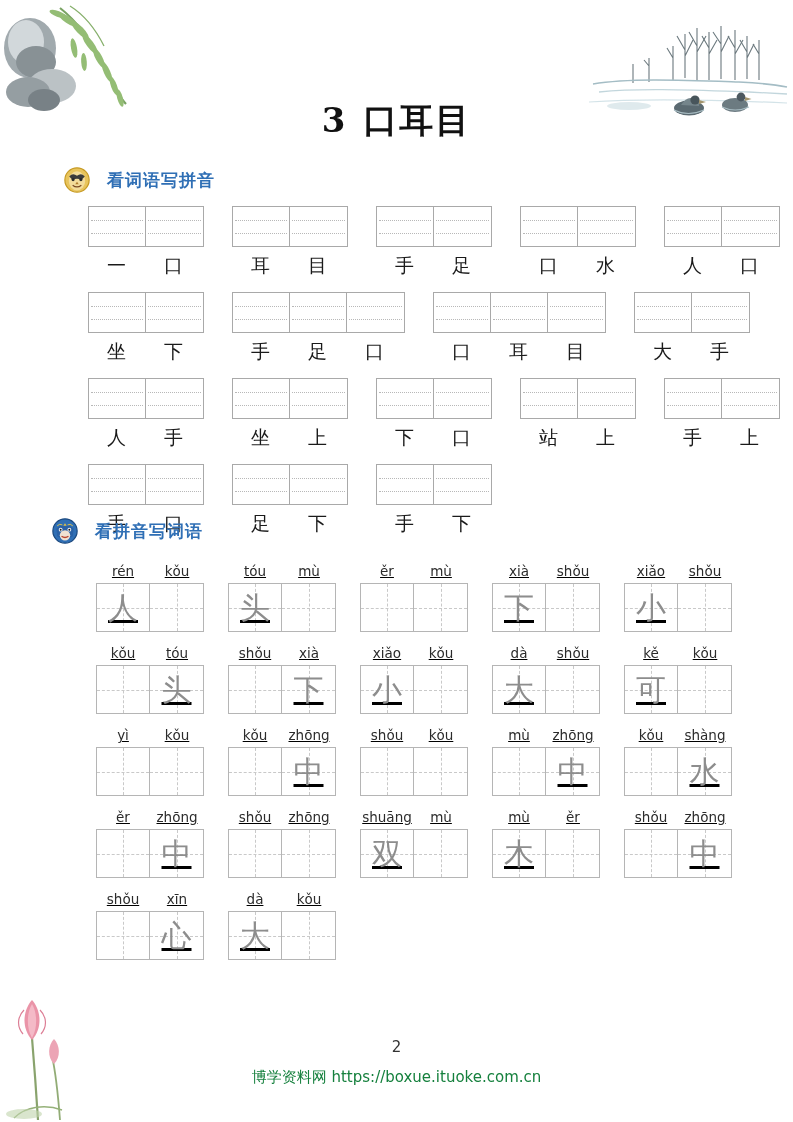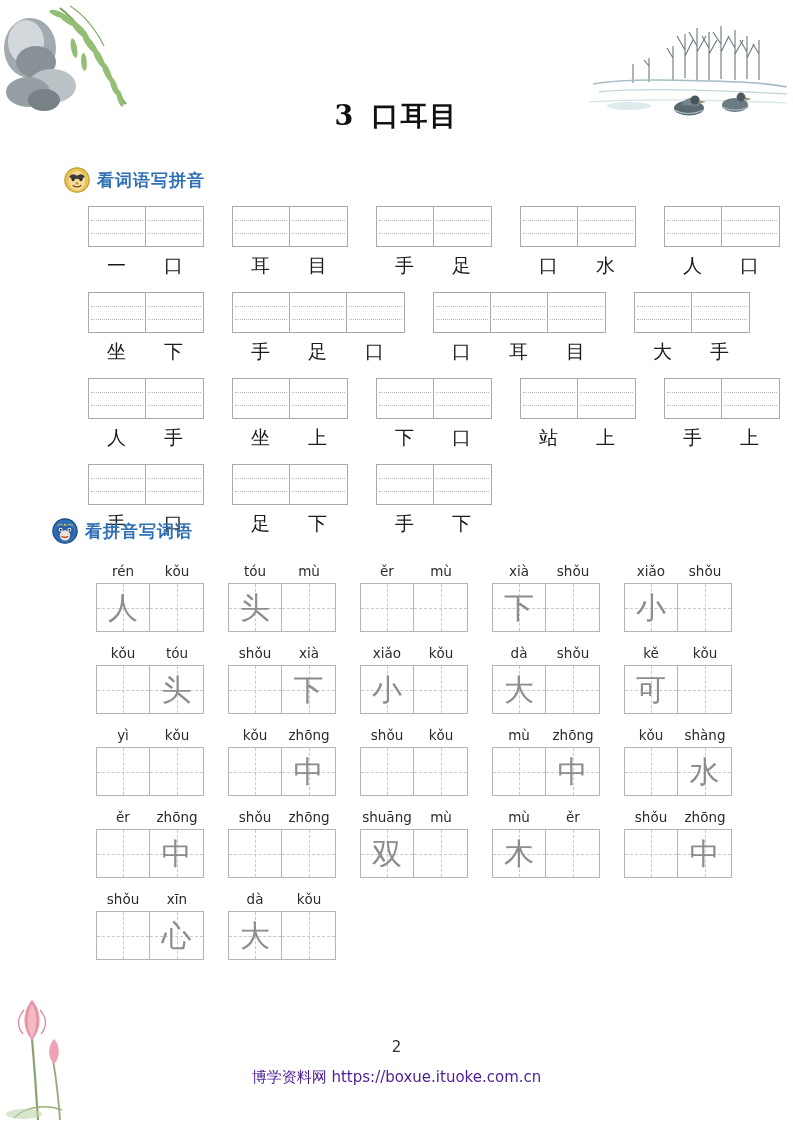--- a/index.html
+++ b/index.html
@@ -14,28 +14,28 @@
   
   .deco { position:absolute; pointer-events:none; }
   #deco-tl { left:0; top:0; width:200px; height:140px; }
   #deco-tr { right:4px; top:6px; width:200px; height:115px; }
   #deco-bl { left:0; bottom:0; width:150px; height:140px; }
 
   
   .title-wrap { position:absolute; left:0; right:0; top:98px; text-align:center; }
   .title {
     font-family:"DejaVu Serif", serif;
-    font-size:27px; font-weight:bold; color:#111;
+    font-size:34px; font-weight:bold; color:#111;
     letter-spacing:2px;
   }
   .title .num { font-family:"DejaVu Serif", serif; margin-right:16px; }
 
   
   .section-head {
-    position:absolute; display:flex; align-items:center; gap:7px;
+    position:absolute; display:flex; align-items:center; gap:17px;
   }
   .mask { width:26px; height:26px; flex:0 0 auto; }
   .section-title {
     font-size:17px; font-weight:bold; color:#2f6fb5;
     font-family:"DejaVu Sans", sans-serif;
     letter-spacing:1px;
   }
 
   
   #sec1-body { position:absolute; left:88px; top:206px; width:620px; }
@@ -64,21 +64,21 @@
   .pinyin-cell::after  { top:66%; }
   .s1-chars { display:flex; margin-top:6px; }
   .s1-char {
     width:57px; text-align:center;
     font-family:"DejaVu Serif", serif;
     font-size:19px; color:#1a1a1a;
   }
 
   
   #sec2-body { position:absolute; left:96px; top:562px; width:610px; }
-  .s2-row { display:flex; gap:24px; margin-bottom:12px; }
+  .s2-row { display:flex; gap:24px; margin-bottom:12px;text-decoration:underline; }
   .s2-item { display:flex; flex-direction:column; width:108px; }
   .s2-pinyin { display:flex; justify-content:space-around; height:19px; }
   .s2-py {
     font-size:13.5px; color:#2b2b2b; text-align:center;
     font-family:"DejaVu Sans", sans-serif;
     width:54px; white-space:nowrap; line-height:19px;
   }
   .tzg {
     display:flex; border:1px solid #b5b5b5; height:49px; box-sizing:border-box;
     margin-top:2px; background:#fff;
@@ -103,21 +103,21 @@
     font-size:30px; color:#8d8d8d; line-height:1;
   }
 
   
   #page-number {
     position:absolute; left:0; right:0; top:1038px; text-align:center;
     font-size:15px; color:#333; font-family:"DejaVu Sans", sans-serif;
   }
   #watermark {
     position:absolute; left:0; right:0; top:1068px; text-align:center;
-    font-size:15px; color:#4c1d95; font-family:"DejaVu Sans", sans-serif;
+    font-size:15px; color:#15803d; font-family:"DejaVu Sans", sans-serif;
   }
 </style>
 </head>
 <body>
 
 <svg class="deco" id="deco-tl" viewBox="0 0 200 140">
   <g opacity="0.92">
     <ellipse cx="30" cy="48" rx="26" ry="30" fill="#9aa3a8"></ellipse>
     <ellipse cx="26" cy="42" rx="18" ry="22" fill="#cfd5d8"></ellipse>
     <ellipse cx="36" cy="62" rx="20" ry="16" fill="#7e888d"></ellipse>

